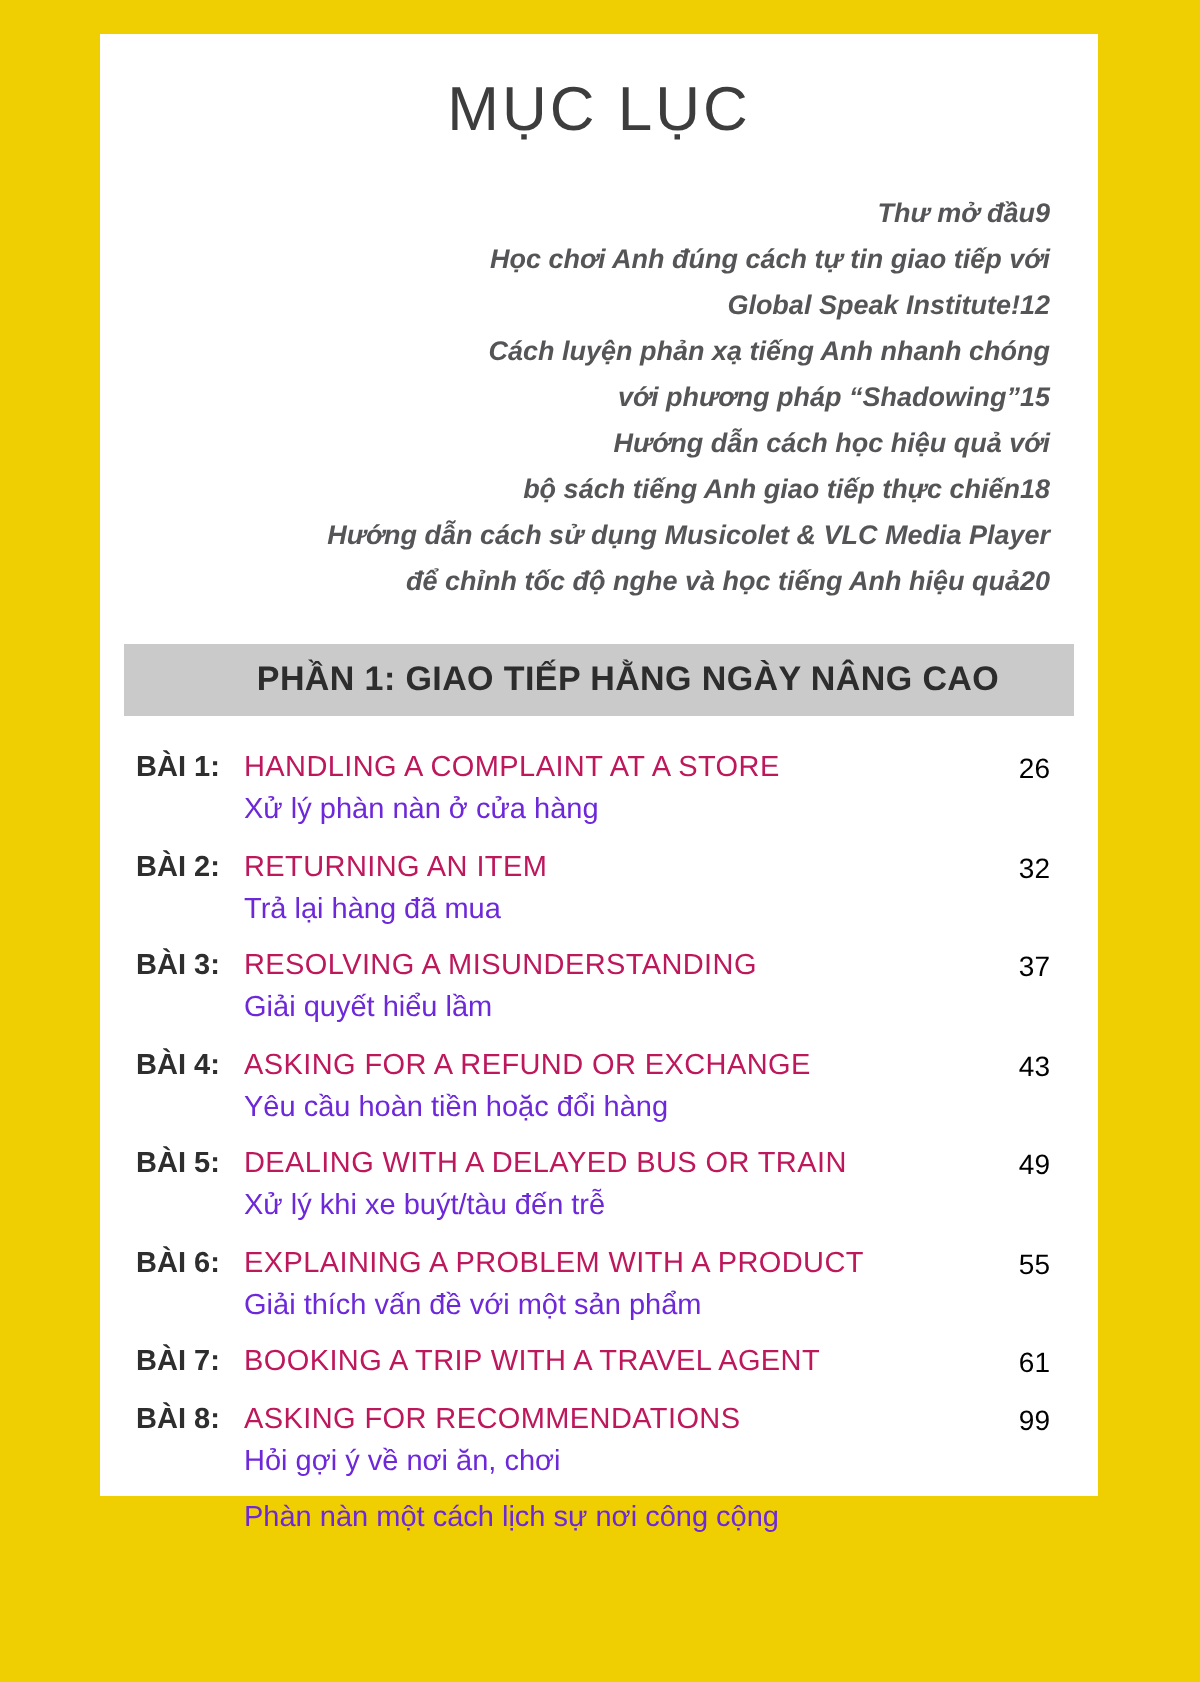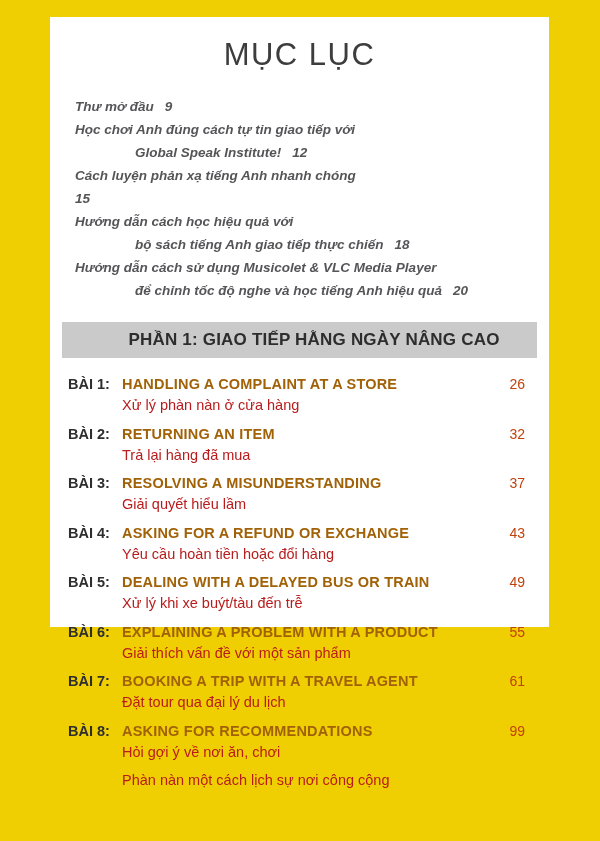--- a/index.html
+++ b/index.html
@@ -6,21 +6,21 @@
   html, body { width: 600px; height: 841px; }
   body {
     background: #F0CF02;
     font-family: "Liberation Sans", sans-serif;
     position: relative;
     overflow: hidden;
   }
   .sheet {
     position: absolute;
     left: 50px; top: 17px;
-    width: 499px; height: 610px;
+    width: 499px; height: 731px;
     background: #ffffff;
   }
   .page-title {
     margin-top: 20px;
     text-align: center;
     font-size: 31px;
     font-weight: 500;
     letter-spacing: 1.5px;
     color: #3d3d3d;
   }
@@ -28,26 +28,25 @@
   .front-matter {
     margin-top: 22px;
     padding: 0 24px 0 25px;
     font-style: italic;
     font-weight: 600;
     font-size: 13.5px;
     color: #555558;
   }
   .fm-line {
     display: flex;
-    justify-content: flex-start;
+    justify-content: flex-end;
     align-items: baseline;
     line-height: 23px;
     height: 23px;
     white-space: nowrap;
-    gap: 11px;
   }
   .fm-line .fm-text.indent { padding-left: 60px; }
   .fm-page { font-size: 13.5px; }
   
   .section-banner {
     margin: 20px auto 0 auto;
     width: 475px;
     height: 36px;
     background: #cacaca;
     text-align: center;
@@ -74,38 +73,38 @@
   .lesson-label {
     width: 54px;
     flex: 0 0 54px;
     font-weight: 700;
     font-size: 14.5px;
     color: #2e2e2e;
   }
   .lesson-title {
     flex: 1 1 auto;
     font-size: 14.5px;
-    font-weight: 700;
-    color: #a16207;
+    font-weight: 400;
+    color: #be185d;
     letter-spacing: 0.2px;
     overflow: hidden;
   }
   .lesson-page {
     flex: 0 0 auto;
     font-size: 14px;
     font-weight: 500;
-    color: #c2410c;
+    color: #000000;
     margin-left: 20px;
   }
   .lesson-sub {
     padding-left: 54px;
     line-height: 21px;
     font-size: 14.5px;
     font-weight: 500;
-    color: #b91c1c;
+    color: #6d28d9;
     white-space: nowrap;
   }
 </style>
 </head>
 <body>
 
 <div class="sheet">
 
   <div class="page-title">MỤC LỤC</div>
 
@@ -118,20 +117,21 @@
       <span class="fm-text">Học chơi Anh đúng cách tự tin giao tiếp với</span>
     </div>
     <div class="fm-line">
       <span class="fm-text indent">Global Speak Institute!</span>
       <span class="fm-page">12</span>
     </div>
     <div class="fm-line">
       <span class="fm-text">Cách luyện phản xạ tiếng Anh nhanh chóng</span>
     </div>
     <div class="fm-line">
+      <span class="fm-text indent">với phương pháp “Shadowing”</span>
       <span class="fm-page">15</span>
     </div>
     <div class="fm-line">
       <span class="fm-text">Hướng dẫn cách học hiệu quả với</span>
     </div>
     <div class="fm-line">
       <span class="fm-text indent">bộ sách tiếng Anh giao tiếp thực chiến</span>
       <span class="fm-page">18</span>
     </div>
     <div class="fm-line">
@@ -200,21 +200,20 @@
         </div>
         <div class="lesson-sub">Giải thích vấn đề với một sản phẩm</div>
       </div>
 
       <div class="lesson-row">
         <div class="lesson-top">
           <span class="lesson-label">BÀI 7:</span>
           <span class="lesson-title">BOOKING A TRIP WITH A TRAVEL AGENT</span>
           <span class="lesson-page">61</span>
         </div>
-        <div class="lesson-sub">Đặt tour qua đại lý du lịch</div>
       </div>
 
       <div class="lesson-row">
         <div class="lesson-top">
           <span class="lesson-label">BÀI 8:</span>
           <span class="lesson-title">ASKING FOR RECOMMENDATIONS</span>
           <span class="lesson-page">99</span>
         </div>
         <div class="lesson-sub">Hỏi gợi ý về nơi ăn, chơi</div>
       </div>

